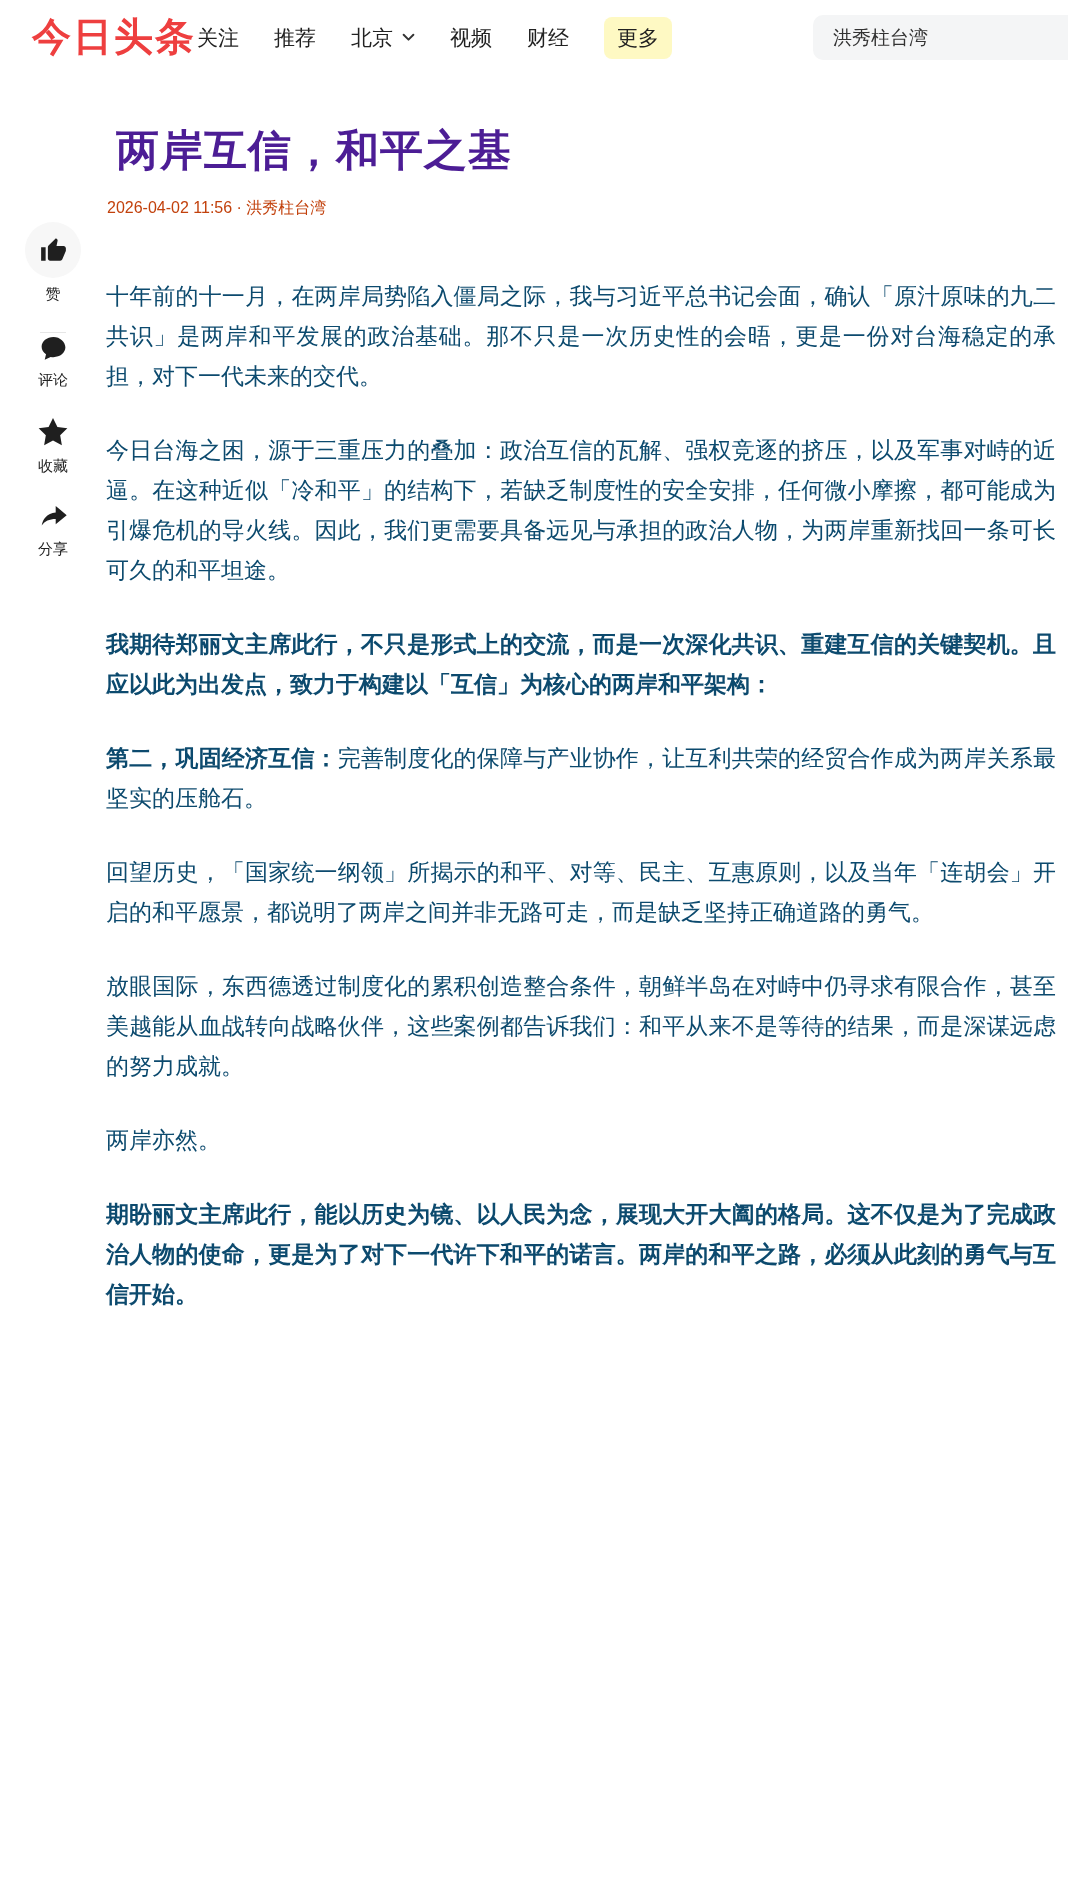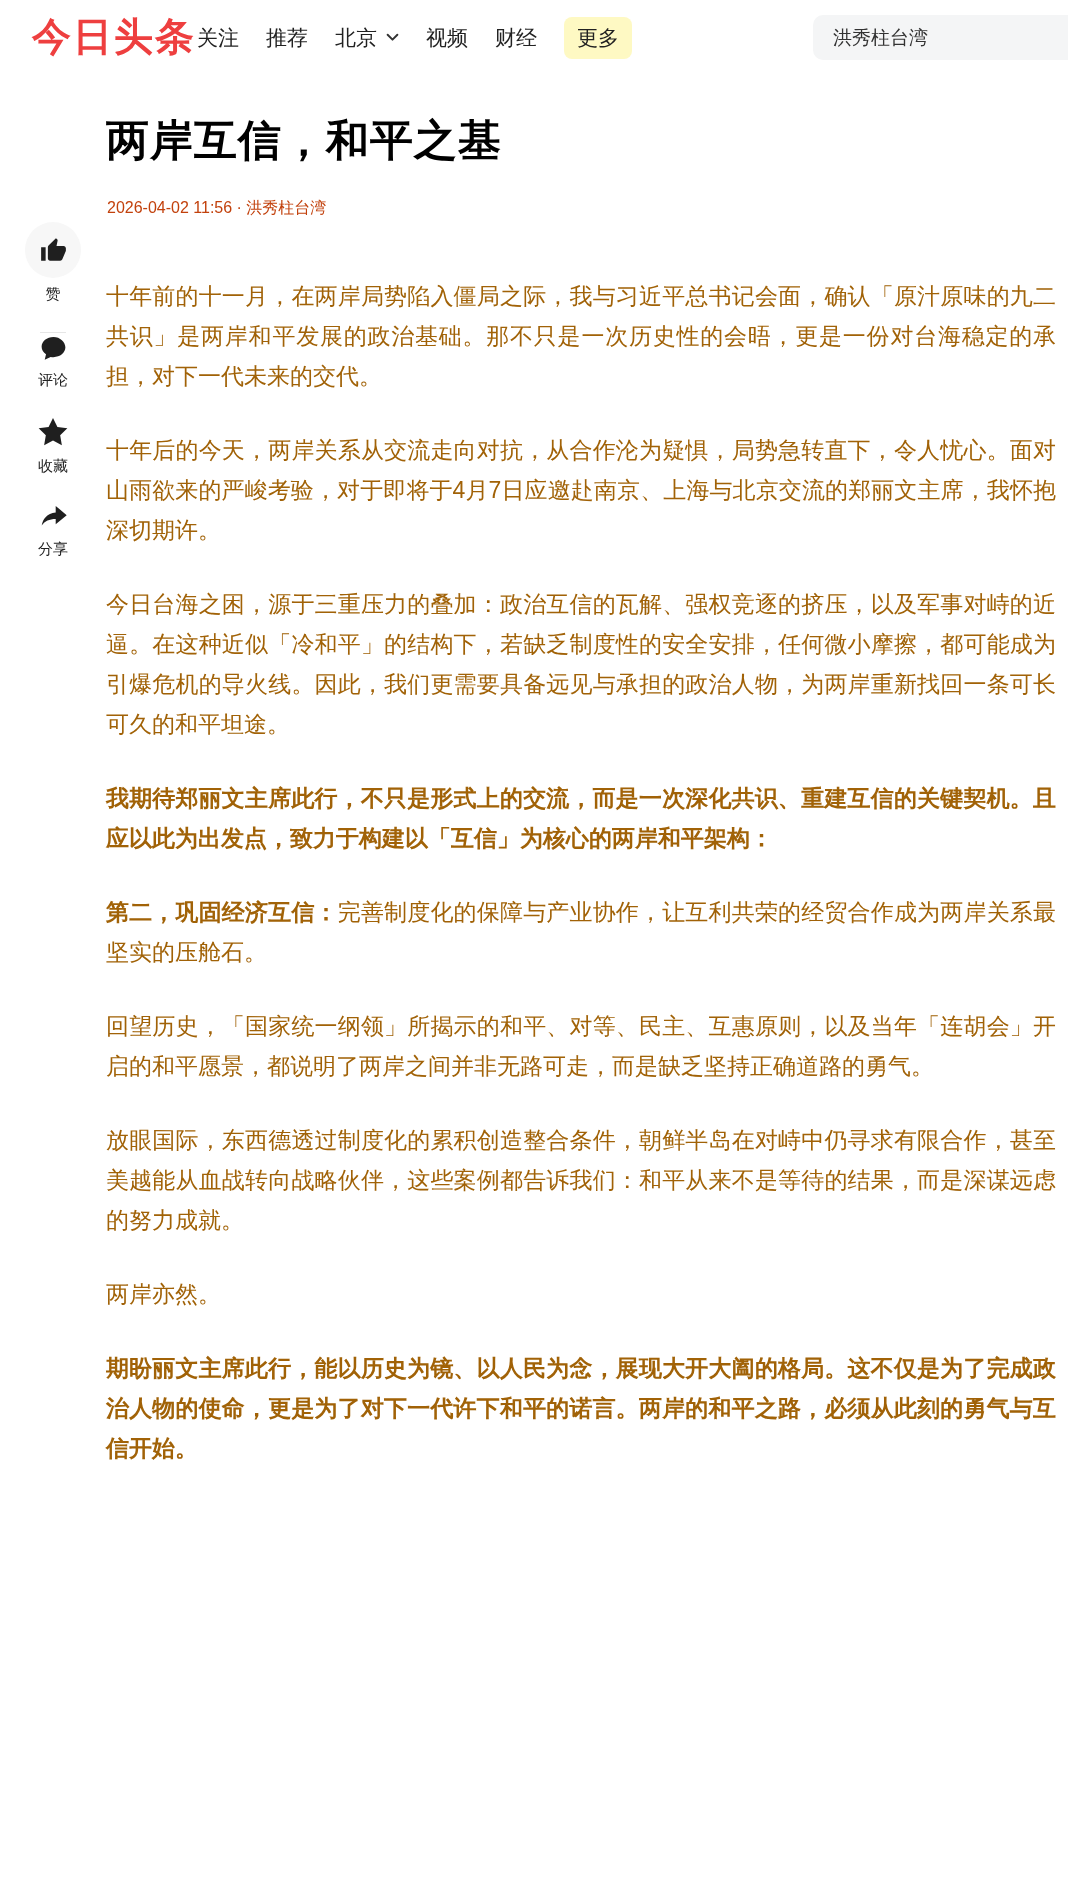--- a/index.html
+++ b/index.html
@@ -15,21 +15,21 @@
 
   
   .header { position: absolute; top: 0; left: 7px; width: 1068px; height: 75px; background: #fff; }
   .logo {
     position: absolute; left: 25px; top: 14px;
     font-size: 39px; font-weight: 800; color: #ee3f3f;
     letter-spacing: 2px; line-height: 46px; cursor: pointer;
   }
   .main-nav {
     position: absolute; left: 190px; top: 0; height: 75px;
-    display: flex; align-items: center; gap: 27px;
+    display: flex; align-items: center; gap: 35px;
   }
   .nav-item {
     display: flex; align-items: center;
     font-size: 21px; color: #222; cursor: pointer;
     text-decoration: none; white-space: nowrap;
   }
   .nav-item.pill { background: #fef9c3; border-radius: 8px; padding: 7px 13px; }
   .nav-chevron { margin-left: 9px; display: inline-flex; color: #333; }
   .search-box {
     position: absolute; left: 806px; top: 15px;
@@ -42,22 +42,22 @@
     width: 100%; padding: 0 20px;
     font-size: 19px; color: #333;
     font-family: inherit;
   }
 
   
   .article-title {
     position: absolute; left: 106px; top: 110px;
     width: 950px;
     font-size: 43px; line-height: 60px; font-weight: 700;
-    color: #000000; letter-spacing: 1px;
-    margin: 0;
+    color: #4c1d95; letter-spacing: 1px;
+    margin: 10px;
   }
   .article-meta {
     position: absolute; left: 107px; top: 198px;
     font-size: 16px; color: #c2410c;
   }
 
   
   .rail {
     position: absolute; left: 24px; top: 222px; width: 58px;
     display: flex; flex-direction: column; align-items: center;
@@ -70,21 +70,21 @@
     display: flex; align-items: center; justify-content: center;
   }
   .rail-icon { color: #1f1f1f; display: flex; align-items: center; justify-content: center; }
   .rail-label { margin-top: 7px; font-size: 15px; color: #222; }
   .rail-divider { width: 26px; height: 1px; background: #e6e6e6; margin-top: 28px; }
 
   
   .article-body {
     position: absolute; left: 106px; top: 276px;
     width: 950px;
-    font-size: 23px; line-height: 40px; color: #a16207;
+    font-size: 23px; line-height: 40px; color: #0c4a6e;
     text-align: justify;
   }
   .article-body p { margin: 0 0 34px 0; }
   .article-body strong { font-weight: 700; }
 </style>
 </head>
 <body>
 
 <header class="header">
   <div class="logo">今日头条</div>
@@ -152,21 +152,20 @@
         <svg width="33" height="33" viewBox="0 0 24 24" fill="currentColor">
           <path d="M13.6 4.3 21.6 11l-8 6.7v-3.9c-4.7 0-7.8 1.5-10.2 4.7.9-4.8 3.8-8.8 10.2-9.5V4.3z"></path>
         </svg>
       </div>
       <div class="rail-label">分享</div>
     </div>
   </aside>
 
 <main class="article-body">
     <p><span>十年前的十一月，在两岸局势陷入僵局之际，我与习近平总书记会面，确认「原汁原味的九二共识」是两岸和平发展的政治基础。那不只是一次历史性的会晤，更是一份对台海稳定的承担，对下一代未来的交代。</span></p>
-    <p><span>十年后的今天，两岸关系从交流走向对抗，从合作沦为疑惧，局势急转直下，令人忧心。面对山雨欲来的严峻考验，对于即将于4月7日应邀赴南京、上海与北京交流的郑丽文主席，我怀抱深切期许。</span></p>
     <p><span>今日台海之困，源于三重压力的叠加：政治互信的瓦解、强权竞逐的挤压，以及军事对峙的近逼。在这种近似「冷和平」的结构下，若缺乏制度性的安全安排，任何微小摩擦，都可能成为引爆危机的导火线。因此，我们更需要具备远见与承担的政治人物，为两岸重新找回一条可长可久的和平坦途。</span></p>
     <p><strong>我期待郑丽文主席此行，不只是形式上的交流，而是一次深化共识、重建互信的关键契机。且应以此为出发点，致力于构建以「互信」为核心的两岸和平架构：</strong></p>
     <p><strong>第二，巩固经济互信：</strong><span>完善制度化的保障与产业协作，让互利共荣的经贸合作成为两岸关系最坚实的压舱石。</span></p>
     <p><span>回望历史，「国家统一纲领」所揭示的和平、对等、民主、互惠原则，以及当年「连胡会」开启的和平愿景，都说明了两岸之间并非无路可走，而是缺乏坚持正确道路的勇气。</span></p>
     <p><span>放眼国际，东西德透过制度化的累积创造整合条件，朝鲜半岛在对峙中仍寻求有限合作，甚至美越能从血战转向战略伙伴，这些案例都告诉我们：和平从来不是等待的结果，而是深谋远虑的努力成就。</span></p>
     <p><span>两岸亦然。</span></p>
     <p><strong>期盼丽文主席此行，能以历史为镜、以人民为念，展现大开大阖的格局。这不仅是为了完成政治人物的使命，更是为了对下一代许下和平的诺言。两岸的和平之路，必须从此刻的勇气与互信开始。</strong></p>
   </main>
 
 </body></html>

